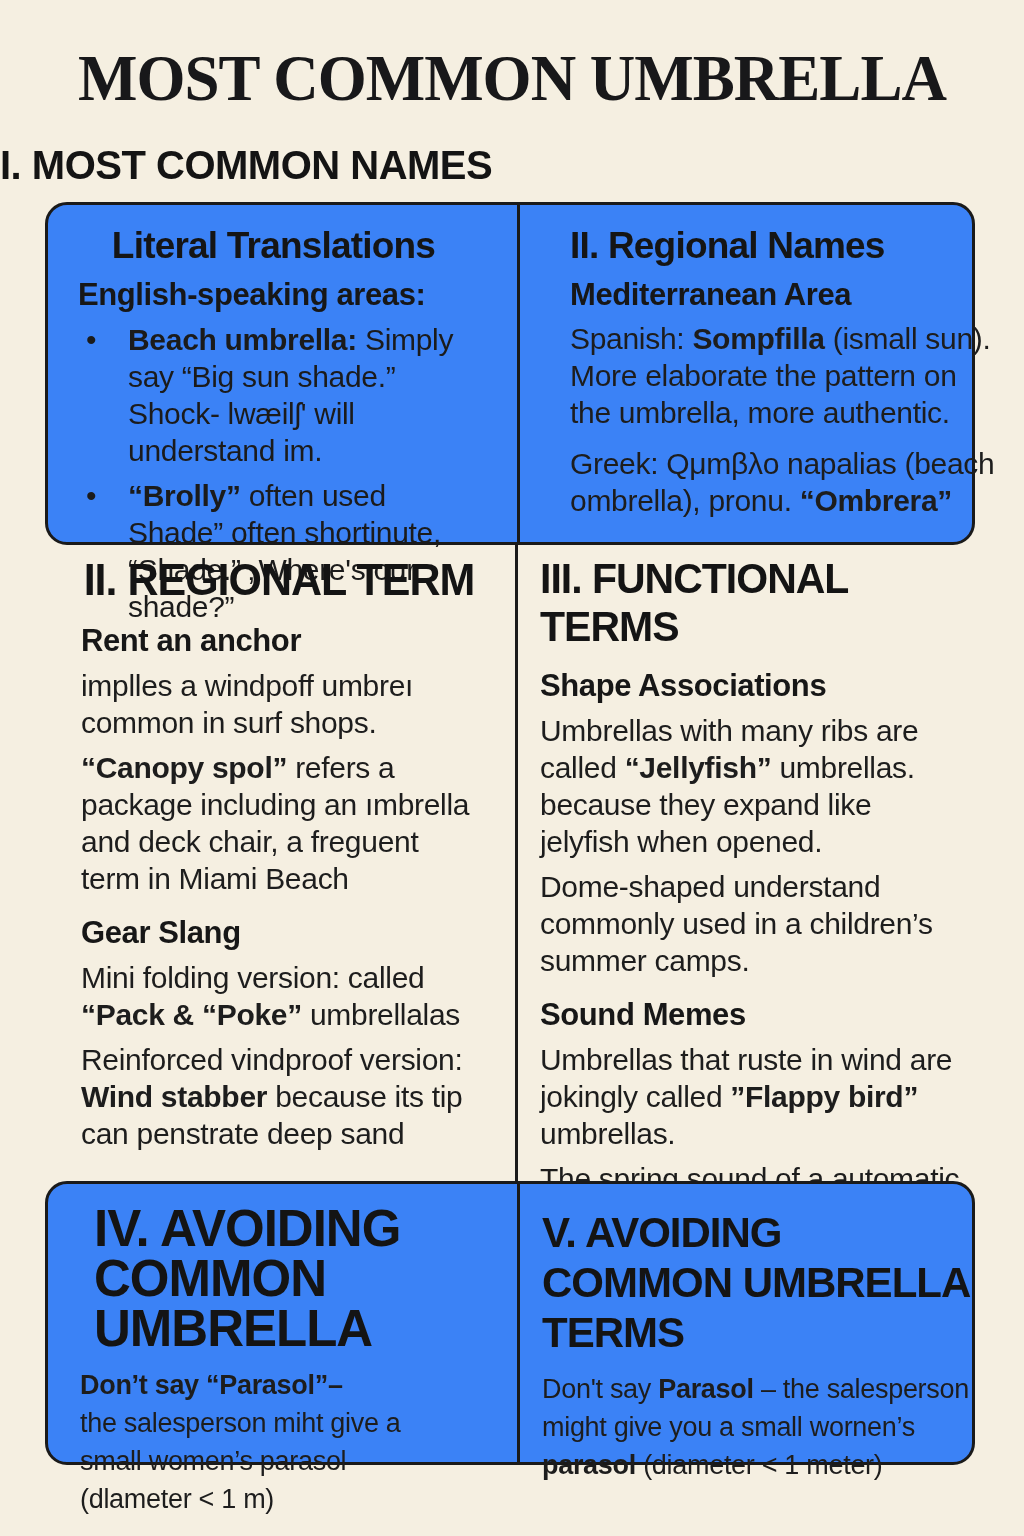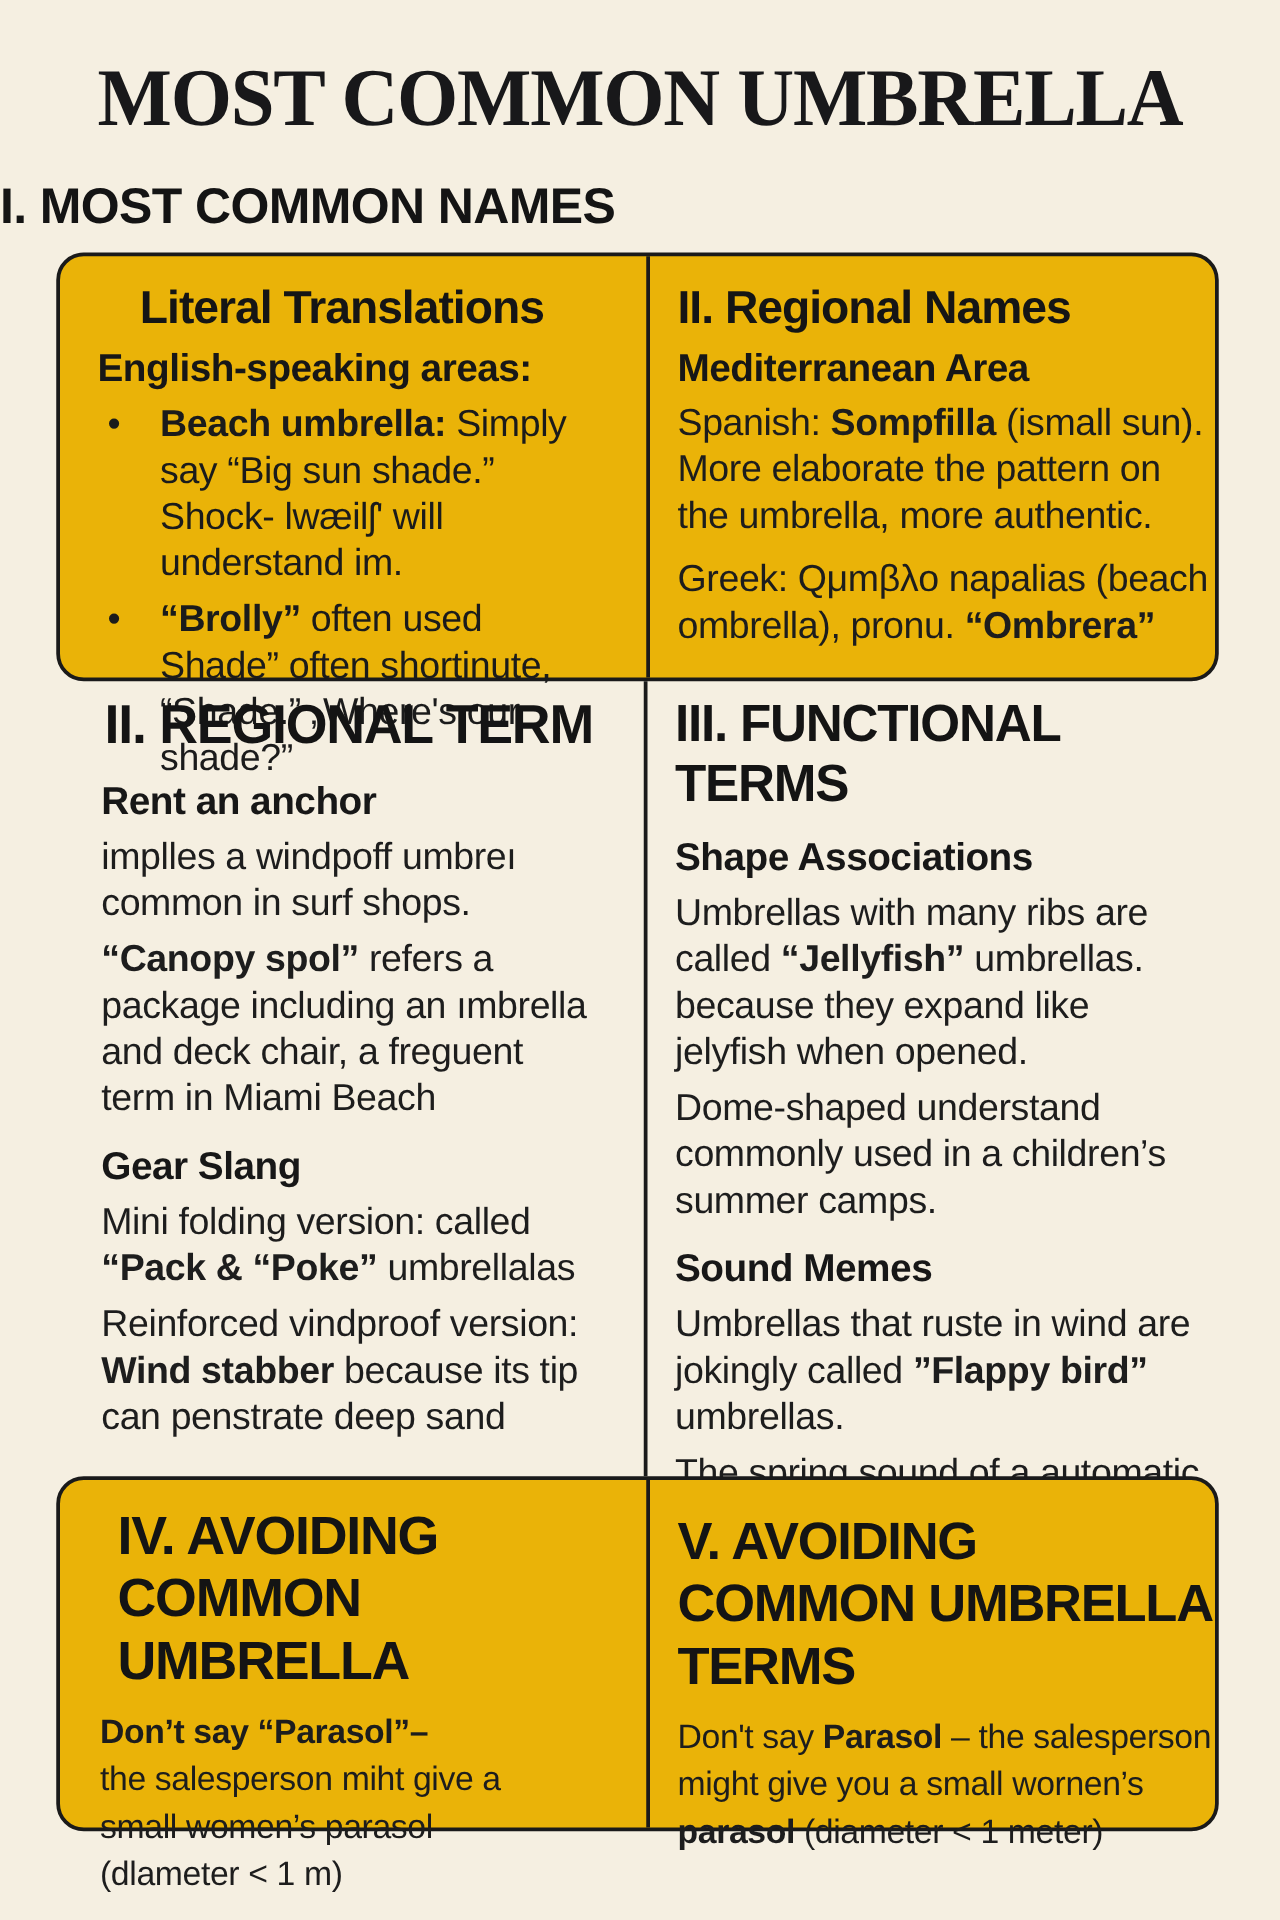--- a/index.html
+++ b/index.html
@@ -26,36 +26,36 @@
     position:absolute;left:0;top:143px;width:976px;
     text-align:left;
     font-weight:700;font-size:40px;letter-spacing:-0.5px;
     color:#141414;
   }
 
   .box{
     position:absolute;
     border:3px solid #1a1a1a;
     border-radius:22px;
-    background:#eab308;
+    background:#3b82f6;
     box-sizing:border-box;
   }
   .box.top{left:45px;top:202px;width:930px;height:343px;}
   .box.bottom{left:45px;top:1181px;width:930px;height:284px;}
 
   .vline{position:absolute;background:#1a1a1a;width:3px;}
   .vline.in-top{left:469px;top:0;height:337px;}
   .vline.mid{left:515px;top:545px;height:636px;}
   .vline.in-bottom{left:469px;top:0;height:278px;}
 
   .col{position:absolute;top:0;box-sizing:border-box;}
 
   
   .top .col.left{left:0;width:469px;padding:14px 48px 0 30px;}
-  .top .col.right{left:472px;width:455px;padding:14px 8px 0 22px;}
+  .top .col.right{left:500px;width:455px;padding:14px 8px 0 22px;}
 
   .box-heading{
     font-weight:700;font-size:37px;letter-spacing:-0.8px;
     margin:6px 0 10px 0;color:#151515;
   }
   .center{text-align:center;}
 
   .subhead{font-weight:700;font-size:31px;letter-spacing:-0.4px;margin-top:14px;color:#171717;}
   .para{font-size:30px;line-height:37px;letter-spacing:-0.3px;margin-top:7px;color:#1d1d1d;}
   .para .b,.btext .b{font-weight:700;}
@@ -74,21 +74,21 @@
     transform:scaleY(1.02);
   }
   .mid-col.right .mid-heading{text-align:left;font-size:41px;}
   .mid-col .subhead{margin-top:18px;}
   .mid-col .para{margin-top:8px;}
 
   
   .bottom .col.left{left:0;width:469px;padding:12px 60px 0 32px;}
   .bottom .col.right{left:472px;width:455px;padding:16px 6px 0 22px;}
   .bottom-heading{
-    font-weight:700;font-size:43px;line-height:50px;letter-spacing:-1px;
+    font-weight:700;font-size:51px;line-height:50px;letter-spacing:-1px;
     color:#141414;margin:8px 0 12px 14px;
   }
   .bottom .col.right .bottom-heading{margin-left:0;font-size:42px;}
   .bottom .para{font-size:27px;line-height:38px;}
 </style>
 </head>
 <body>
 
 <div class="page">
 

